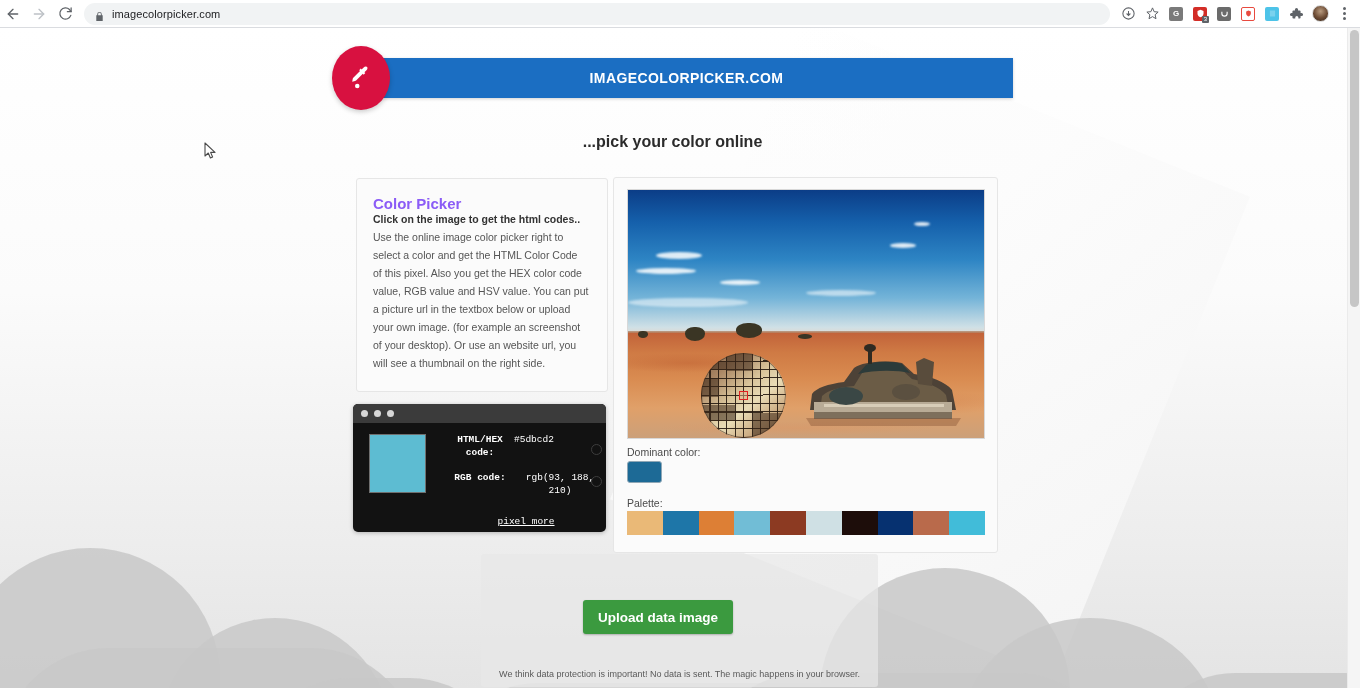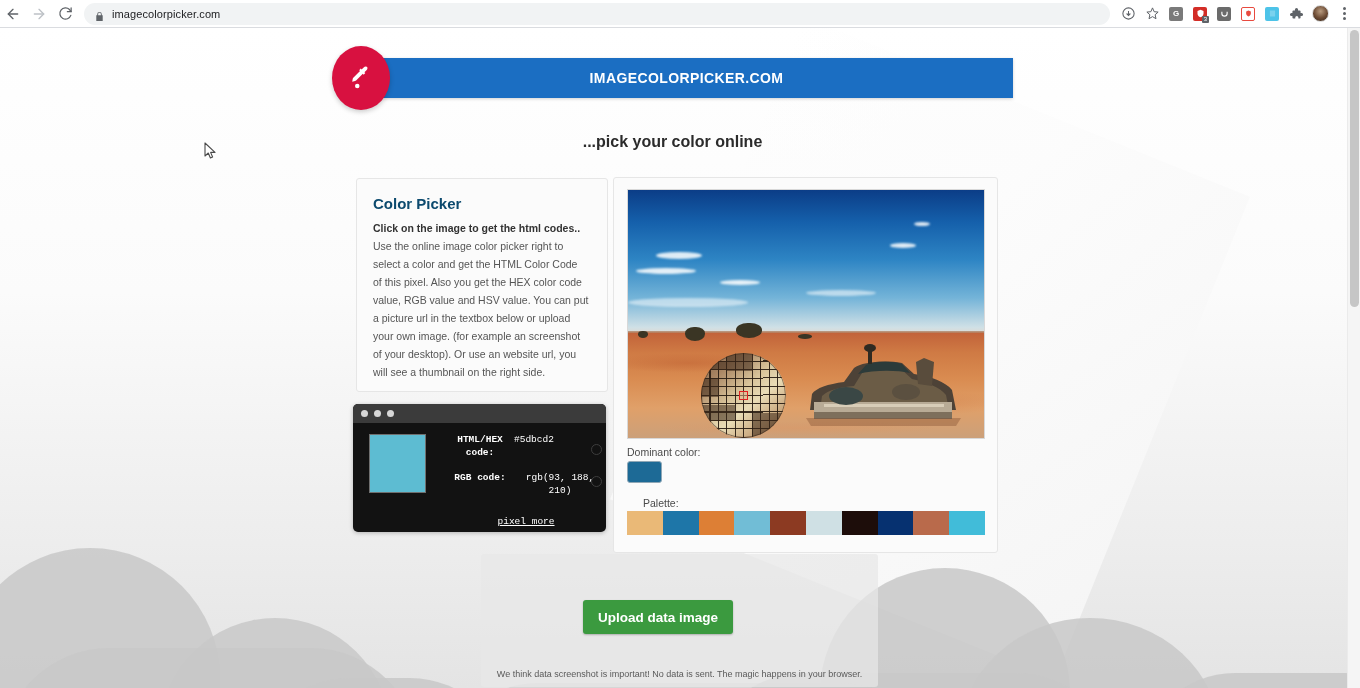--- a/index.html
+++ b/index.html
@@ -123,21 +123,21 @@
     text-align:center; font-size:16px; font-weight:bold; color:#2b2b2b;
     font-family:"Liberation Sans", sans-serif;
   }
 
   
   .info-card {
     position:absolute; left:356px; top:150px; width:252px; height:214px;
     background:#fbfbfb; border:1px solid #e6e6e6; border-radius:3px;
     padding:16px 18px 0 16px;
   }
-  .info-title { font-size:15px; font-weight:bold; color:#0c4a6e; margin-bottom:9px; }
+  .info-title { font-size:15px; font-weight:bold; color:#8b5cf6; }
   .info-lead { font-size:10.5px; font-weight:bold; color:#333; line-height:1.5; }
   .info-body { font-size:10.5px; color:#555; line-height:1.72; }
 
   
   .result-panel {
     position:absolute; left:353px; top:376px; width:253px; height:128px;
     background:#121212; border-radius:5px; overflow:hidden;
     box-shadow:0 1px 4px rgba(0,0,0,0.25);
   }
   .panel-titlebar {
@@ -216,21 +216,21 @@
   .loupe-sel {
     position:absolute; left:38px; top:38px; width:9px; height:9px;
     border:1.5px solid #e02020; background:rgba(232,180,140,.5);
   }
 
   .dom-label { position:absolute; left:13px; top:268px; font-size:10.5px; color:#4a4a4a; }
   .dom-swatch {
     position:absolute; left:13px; top:283px; width:35px; height:22px;
     background:#1d6a96; border:1px solid #8fa7b6; border-radius:3px;
   }
-  .pal-label { position:absolute; left:29px; top:319px; font-size:10.5px; color:#4a4a4a; }
+  .pal-label { position:absolute; left:13px; top:319px; font-size:10.5px; color:#4a4a4a; }
   .palette {
     position:absolute; left:13px; top:333px; width:358px; height:24px;
     display:flex;
   }
   .palette span { flex:1 1 0; height:24px; display:block; }
 
   
   .upload-card {
     position:absolute; left:481px; top:526px; width:397px; height:133px;
     background:rgba(232,232,232,0.72);
@@ -468,21 +468,21 @@
           <span style="background: rgb(207, 224, 228);"></span>
           <span style="background: rgb(29, 13, 10);"></span>
           <span style="background: rgb(6, 49, 112);"></span>
           <span style="background: rgb(185, 106, 75);"></span>
           <span style="background: rgb(65, 188, 217);"></span>
         </div>
     </div>
 
     <div class="upload-card">
       <div class="upload-btn" style="background: rgb(59, 154, 63);">Upload data image</div>
-      <div class="upload-note">We think data screenshot is important! No data is sent. The magic happens in your browser.</div>
+      <div class="upload-note">We think data protection is important! No data is sent. The magic happens in your browser.</div>
     </div>
 
   </div>
 
   <div class="scrollbar-track">
     <div class="scrollbar-thumb"></div>
   </div>
 
   <svg class="cursor" viewBox="0 0 14 18">
     <path d="M1 1 L1 14 L4.3 11 L6.4 16 L8.6 15 L6.6 10.4 L11 10.4 Z" fill="#ffffff" stroke="#4a4a4a" stroke-width="1.1" stroke-linejoin="round"></path>

